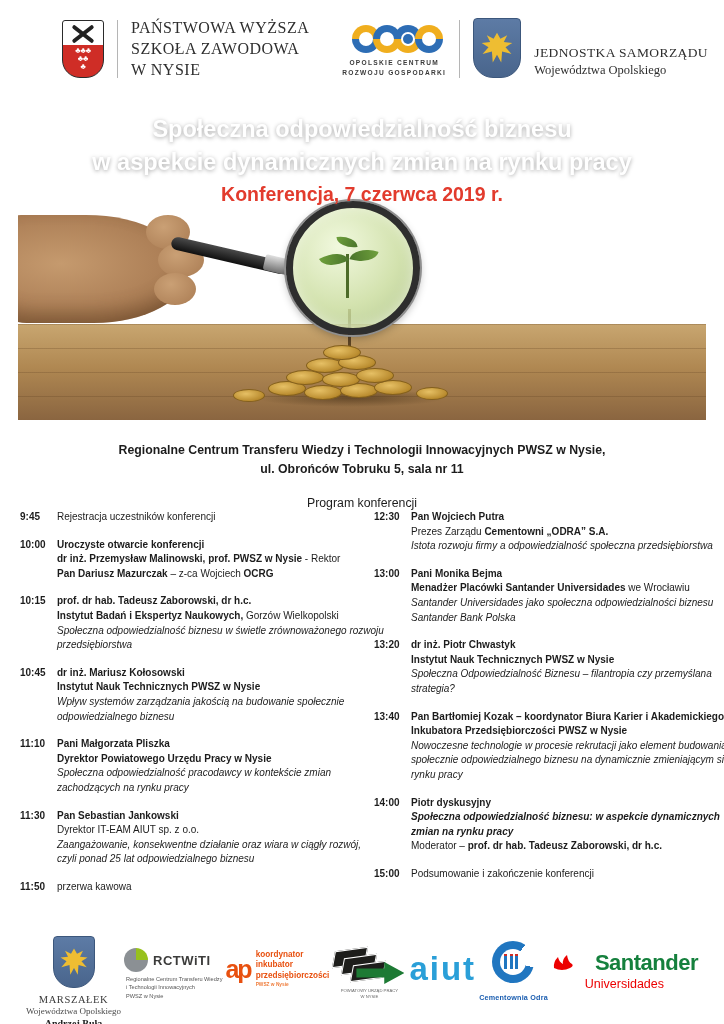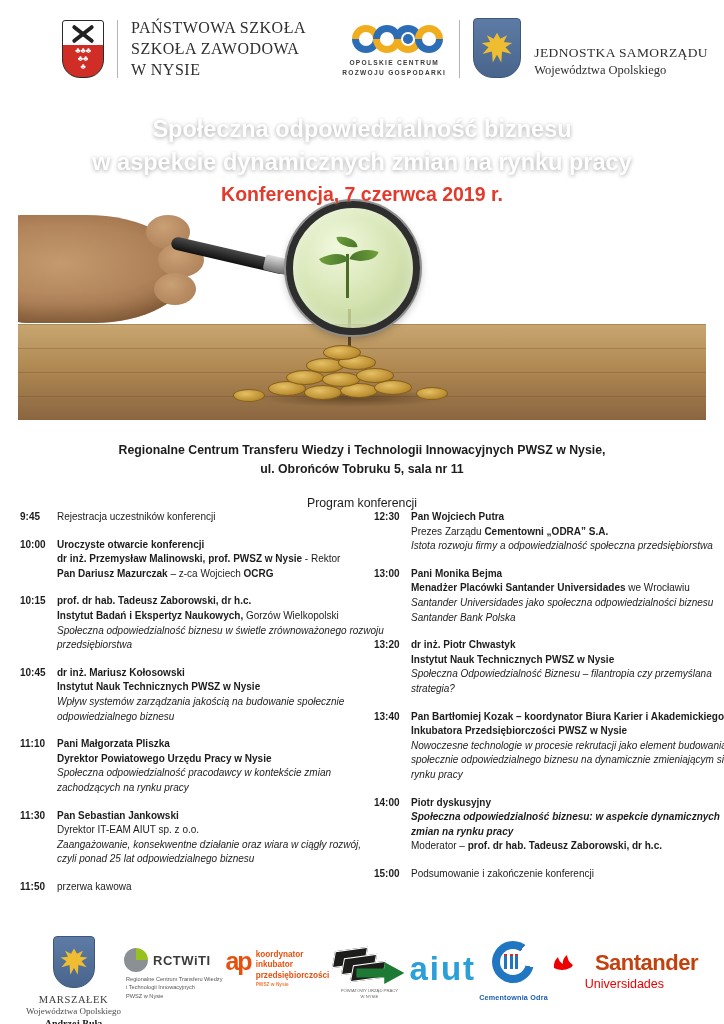--- a/index.html
+++ b/index.html
@@ -92,21 +92,21 @@
   .marsz .op-shield{width:40px;height:50px;}
   .marsz-1{font-family:"Liberation Serif",serif;font-size:10.5px;margin-top:6px;letter-spacing:.6px;color:#3a3a3a;}
   .marsz-2{font-family:"Liberation Serif",serif;font-size:9px;color:#4a4a4a;margin-top:1px;}
   .marsz-3{font-family:"Liberation Serif",serif;font-size:10px;font-weight:700;margin-top:2px;color:#222;}
   .rct{margin-top:12px;align-items:flex-start;}
   .rct-row{display:flex;align-items:center;gap:5px;}
   .rct-circle{width:24px;height:24px;border-radius:50%;background:conic-gradient(#97c11d 0 90deg,#8b9094 90deg 360deg);}
   .rct-name{font-size:13px;font-weight:700;color:#3c3c3b;letter-spacing:.5px;}
   .rct-desc{font-size:5.6px;color:#555;text-align:left;line-height:1.5;margin-top:3px;margin-left:2px;}
   .aip{margin-top:14px;}
-  .aip-row{display:flex;align-items:flex-start;gap:5px;}
+  .aip-row{display:flex;align-items:center;gap:5px;}
   .aip-glyph{font-size:25px;font-weight:700;color:#e8500f;line-height:22px;letter-spacing:-2px;}
   .aip-txt{text-align:left;color:#e8500f;}
   .aip-l{font-size:8.2px;font-weight:700;line-height:1.25;}
   .aip-s{font-size:4.8px;font-weight:700;margin-top:1.5px;color:#ef7d3c;}
   .pup{margin-top:12px;}
   .pup-gfx{position:relative;width:74px;height:38px;}
   .pup-b{position:absolute;width:30px;height:15px;background:#1d1d1b;transform:skewX(-18deg) rotate(-8deg);border:1px solid #fff;}
   .pb1{left:2px;top:1px;} .pb2{left:11px;top:8px;} .pb3{left:20px;top:15px;}
   .pup-arrow{position:absolute;left:24px;top:14px;width:48px;height:22px;background:#1d7a34;
      clip-path:polygon(0 30%,58% 30%,58% 0,100% 50%,58% 100%,58% 70%,0 70%);}
@@ -114,37 +114,37 @@
   .aiut{margin-top:16px;font-size:33px;font-weight:700;color:#2a9fd8;letter-spacing:2px;line-height:1;}
   .cem{margin-top:5px;}
   .cem-c{position:relative;width:42px;height:42px;border-radius:50%;
      background:conic-gradient(from 35deg,transparent 0 70deg,#2076c0 70deg 360deg);}
   .cem-c::after{content:'';position:absolute;inset:8px;background:#fff;border-radius:50%;}
   .cem-bars{position:absolute;left:12px;top:13px;display:flex;gap:2.5px;z-index:2;}
   .cem-bar{width:3px;height:13px;background:#2076c0;border-top:2.5px solid #cf2d26;}
   .cem-lbl{font-size:7.2px;font-weight:700;color:#1a5db0;margin-top:10px;letter-spacing:.2px;}
   .sant{margin-top:14px;}
   .sant-row{display:flex;align-items:center;gap:5px;}
-  .sant-name{font-size:22px;font-weight:700;color:#c2410c;letter-spacing:-.5px;margin-left:15px;}
+  .sant-name{font-size:22px;font-weight:700;color:#15803d;letter-spacing:-.5px;margin-left:15px;}
   .sant-sub{font-size:12.5px;color:#ec0000;margin-top:1px;}
 </style>
 </head>
 <body>
 
 <div class="page">
 
   <div class="hdr-left">
     <div class="pwsz-shield">
       <div class="tool t-a"></div>
         <div class="tool t-b"></div>
       <div class="clubs">♣♣♣<br>♣♣<br>♣</div>
     </div>
     <div class="vdiv"></div>
     <div class="uni-name">
-      <div>PAŃSTWOWA SZKOŁA</div>
+      <div>PAŃSTWOWA WYŻSZA</div>
       <div>SZKOŁA ZAWODOWA</div>
       <div>W NYSIE</div>
     </div>
   </div>
 
   <div class="hdr-right">
     <div class="ocrg">
       <div class="rings">
         <div class="ring yb"></div>
           <div class="ring by"></div>

